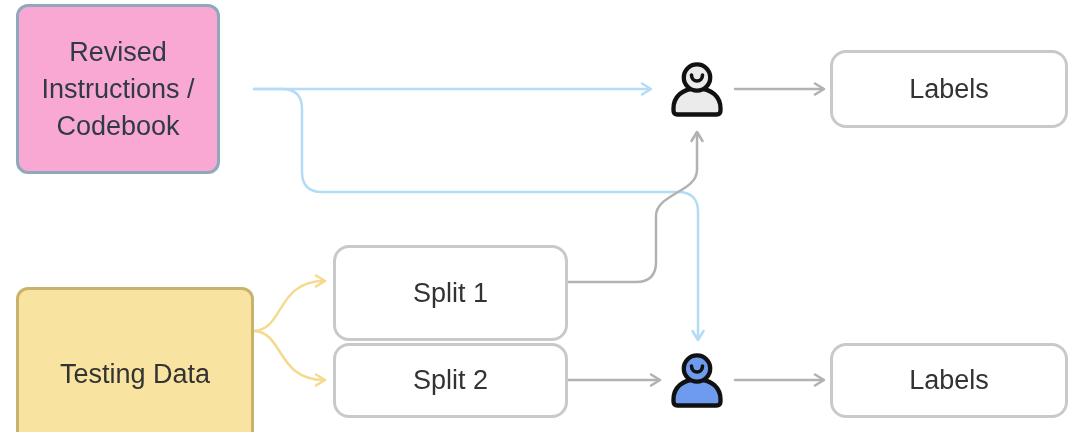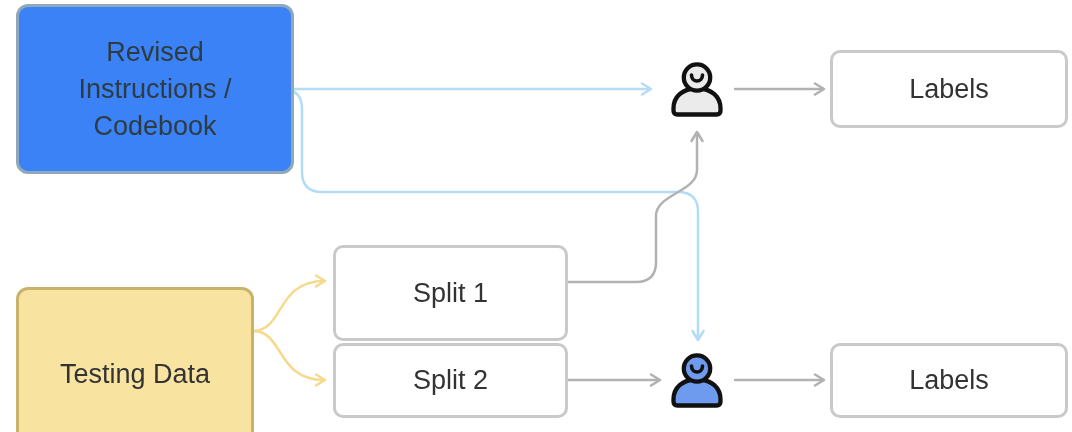--- a/index.html
+++ b/index.html
@@ -10,27 +10,27 @@
     font-family:"Liberation Sans", sans-serif;
     overflow:hidden;
   }
   .edges{position:absolute;left:0;top:0;z-index:1;}
   .node{
     position:absolute;z-index:2;
     box-sizing:border-box;
     display:flex;align-items:center;justify-content:center;
     text-align:center;
     font-size:27px;color:#333;
-    border-radius:10px;
+    border-radius:16px;
     background:#fff;
     border:3px solid #c9c9c9;
   }
   .node-blue{
-    left:16px;top:4px;width:278px;height:170px;
-    background:#3b82f6;border:3px solid #90a9ba;border-radius:12px;
+    left:16px;top:4px;width:204px;height:170px;
+    background:#f9a8d4;border:3px solid #90a9ba;border-radius:12px;
     white-space:pre-line;line-height:37px;color:#2f3b43;
   }
   .node-yellow{
     left:16px;top:243px;width:238px;height:174px;
     background:#f8e4a0;border:3px solid #c9b36c;border-radius:12px;margin-top:44px;
   }
   .node-split1{left:333px;top:245px;width:235px;height:96px;}
   .node-split2{left:333px;top:343px;width:235px;height:75px;}
   .node-labels1{left:830px;top:50px;width:238px;height:78px;}
   .node-labels2{left:830px;top:343px;width:238px;height:75px;}

